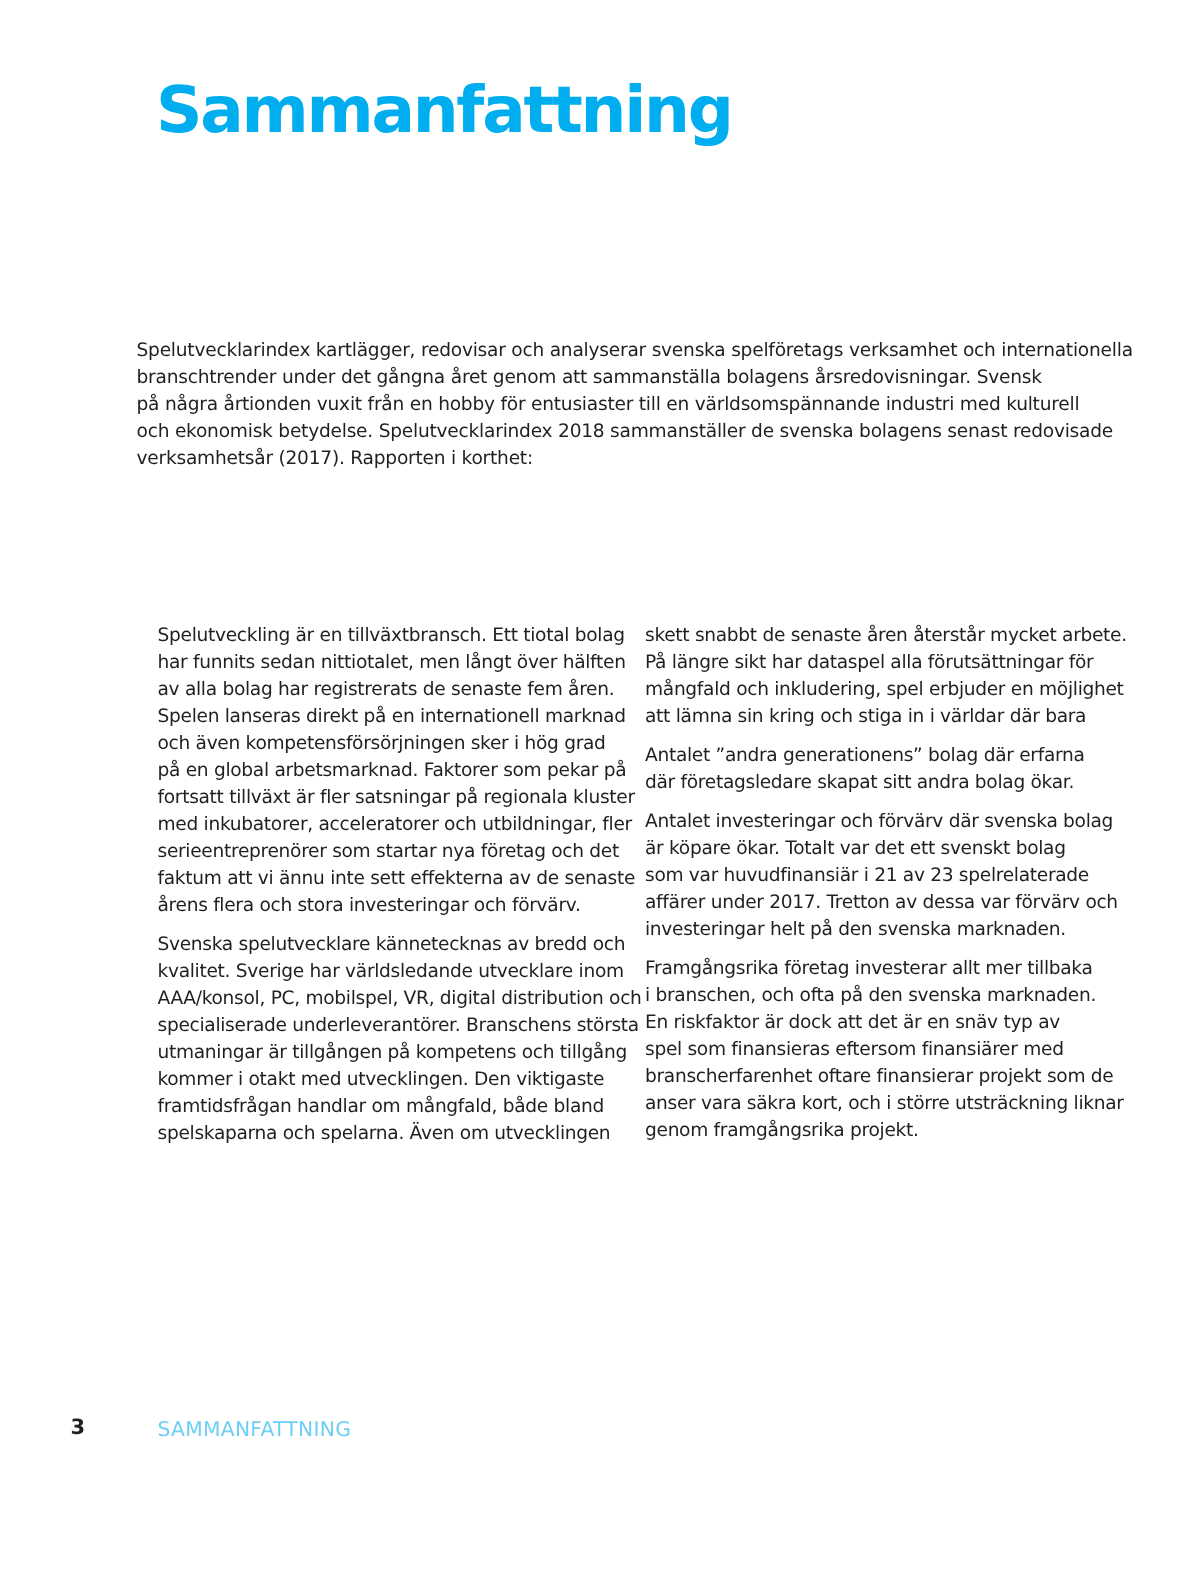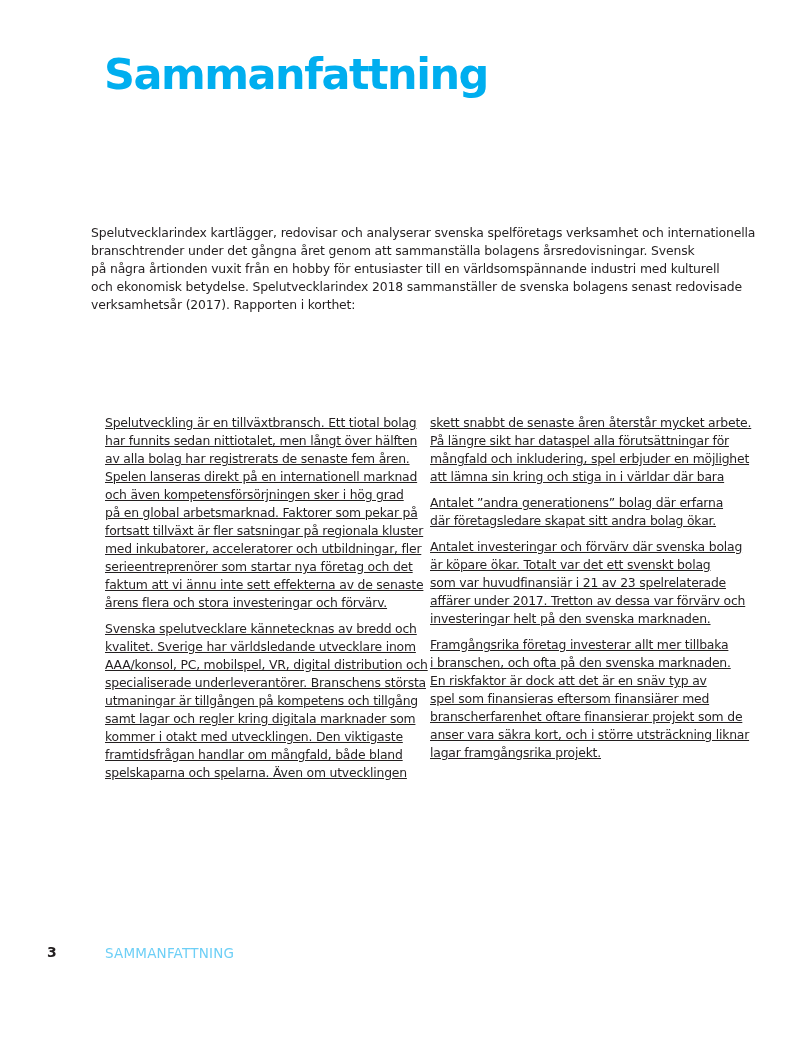--- a/index.html
+++ b/index.html
@@ -7,21 +7,21 @@
          font-family: "DejaVu Sans", sans-serif; color: #231f20; }
   .title { position: absolute; left: 104px; top: 44px; margin: 0;
            font-family: "DejaVu Sans", sans-serif; font-weight: bold;
            font-size: 43px; letter-spacing: -1.5px; color: #00aeef; line-height: 60px; }
   .intro { position: absolute; left: 91px; top: 224px; width: 640px;
            font-size: 12.4px; line-height: 18px; letter-spacing: -0.15px; }
   .col { position: absolute; top: 414px; width: 320px;
          font-size: 12.4px; line-height: 18px; letter-spacing: -0.2px; }
   .col-left { left: 105px; }
   .col-right { left: 430px; }
-  .para { margin: 0 0 8px 0; text-decoration: underline; }
+  .para { margin: 0 0 8px 0; }
   .line { display: block; white-space: nowrap; }
   .footer-num { position: absolute; left: 47px; top: 944px; font-size: 14px;
                 font-weight: bold; color: #231f20; }
   .footer-label { position: absolute; left: 105px; top: 945px; font-size: 13.5px;
                   color: #6dcff6; letter-spacing: 0.2px; }
 </style>
 </head>
 <body>
 
 <h1 class="title">Sammanfattning</h1>
@@ -47,21 +47,20 @@
     <span class="line">serieentreprenörer som startar nya företag och det</span>
     <span class="line">faktum att vi ännu inte sett effekterna av de senaste</span>
     <span class="line">årens flera och stora investeringar och förvärv.</span>
   </p>
   <p class="para">
     <span class="line">Svenska spelutvecklare kännetecknas av bredd och</span>
     <span class="line">kvalitet. Sverige har världsledande utvecklare inom</span>
     <span class="line">AAA/konsol, PC, mobilspel, VR, digital distribution och</span>
     <span class="line">specialiserade underleverantörer. Branschens största</span>
     <span class="line">utmaningar är tillgången på kompetens och tillgång</span>
-    <span class="line">samt lagar och regler kring digitala marknader som</span>
     <span class="line">kommer i otakt med utvecklingen. Den viktigaste</span>
     <span class="line">framtidsfrågan handlar om mångfald, både bland</span>
     <span class="line">spelskaparna och spelarna. Även om utvecklingen</span>
   </p>
 </div>
 
 <div class="col col-right">
   <p class="para">
     <span class="line">skett snabbt de senaste åren återstår mycket arbete.</span>
     <span class="line">På längre sikt har dataspel alla förutsättningar för</span>
@@ -79,18 +78,18 @@
     <span class="line">affärer under 2017. Tretton av dessa var förvärv och</span>
     <span class="line">investeringar helt på den svenska marknaden.</span>
   </p>
   <p class="para">
     <span class="line">Framgångsrika företag investerar allt mer tillbaka</span>
     <span class="line">i branschen, och ofta på den svenska marknaden.</span>
     <span class="line">En riskfaktor är dock att det är en snäv typ av</span>
     <span class="line">spel som finansieras eftersom finansiärer med</span>
     <span class="line">branscherfarenhet oftare finansierar projekt som de</span>
     <span class="line">anser vara säkra kort, och i större utsträckning liknar</span>
-    <span class="line">lagar framgångsrika projekt.</span>
+    <span class="line">genom framgångsrika projekt.</span>
   </p>
 </div>
 
 <div class="footer-num">3</div>
 <div class="footer-label">SAMMANFATTNING</div>
 
 </body></html>

